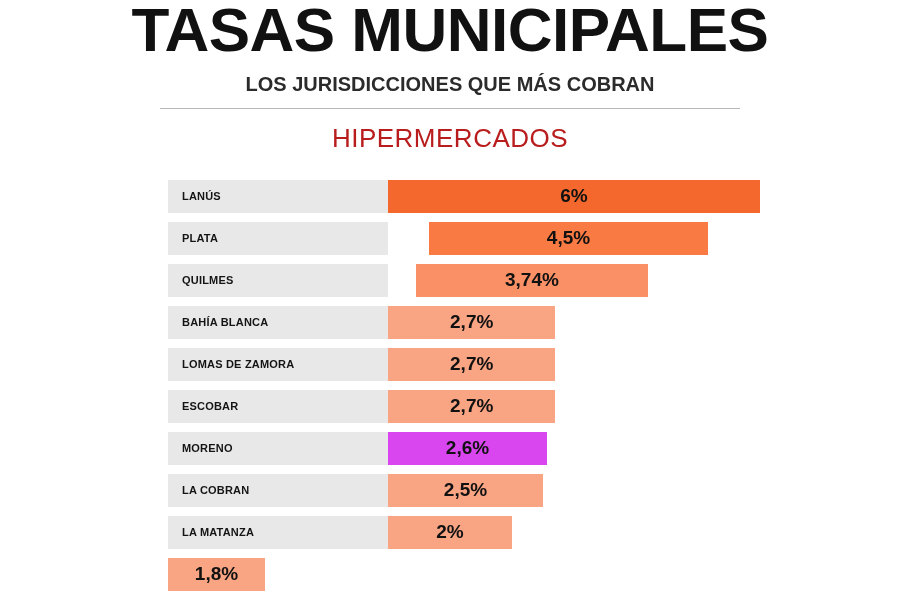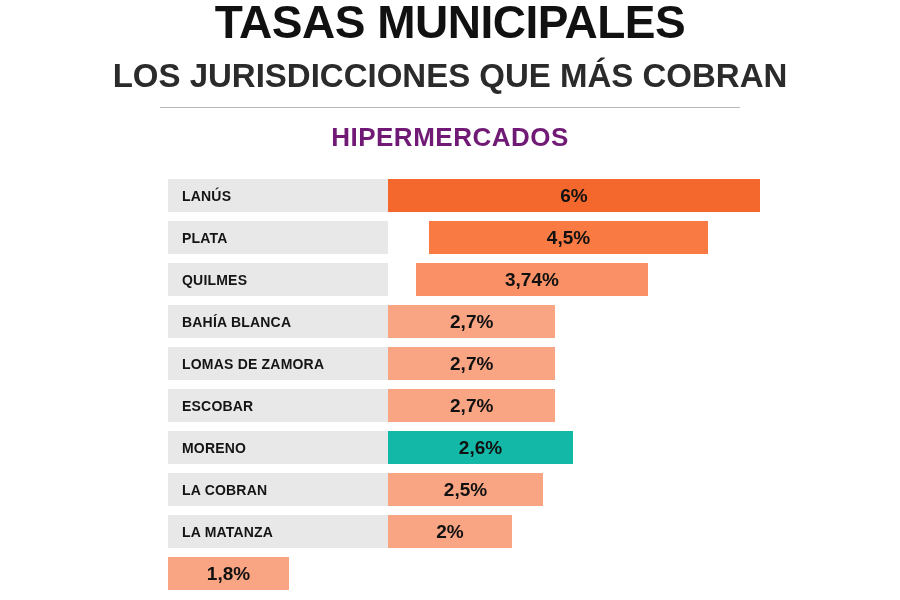--- a/index.html
+++ b/index.html
@@ -17,45 +17,45 @@
     position: relative;
     width: 900px;
     height: 600px;
     box-sizing: border-box;
   }
   .header {
     text-align: center;
     padding-top: 0px;
   }
   .title {
-    font-size: 46px;
+    font-size: 62px;
     font-weight: bold;
     letter-spacing: -0.5px;
     color: #111111;
     line-height: 0.98;
     margin: 0;
     padding-top: 0px;
   }
   .subtitle {
-    font-size: 33px;
+    font-size: 20px;
     font-weight: bold;
     color: #2b2b2b;
     margin: 12px 0 0 0;
     letter-spacing: 0px;
   }
   .rule {
     width: 580px;
     height: 1px;
     background: #b8b8b8;
     margin: 12px auto 0 auto;
   }
   .section-label {
     font-size: 26px;
-    font-weight: bold;
-    color: #701a75;
+    font-weight: normal;
+    color: #b91c1c;
     margin: 14px 0 4px 0;
     letter-spacing: 0.5px;
   }
   .chart {
     margin-top: 26px;
     padding-left: 168px;
     padding-right: 0px;
   }
   .row {
     display: flex;
@@ -66,21 +66,21 @@
   .cat-cell {
     width: 220px;
     flex: 0 0 220px;
     background: #e8e8e8;
     display: flex;
     align-items: center;
     padding-left: 14px;
     box-sizing: border-box;
   }
   .cat-label {
-    font-size: 14px;
+    font-size: 11px;
     font-weight: bold;
     color: #141414;
     letter-spacing: 0.2px;
     white-space: nowrap;
   }
   .bar-area {
     position: relative;
     flex: 1 1 auto;
     background: transparent;
   }
@@ -170,21 +170,21 @@
           <div class="bar" style="width: 167.4px; background: rgb(249, 165, 132);">
             <span class="bar-value">2,7%</span>
           </div>
         </div>
       </div>
       <div class="row">
         <div class="cat-cell">
           <span class="cat-label">MORENO</span>
         </div>
         <div class="bar-area">
-          <div class="bar" style="width: 185px; background: #14b8a6; text-align: center;">
+          <div class="bar" style="width: 159px; background: #d946ef; text-align: center;">
             <span class="bar-value">2,6%</span>
           </div>
         </div>
       </div>
       <div class="row">
         <div class="cat-cell">
           <span class="cat-label">LA COBRAN</span>
         </div>
         <div class="bar-area">
           <div class="bar" style="width: 155px; background: rgb(249, 165, 132);">
@@ -197,20 +197,20 @@
           <span class="cat-label">LA MATANZA</span>
         </div>
         <div class="bar-area">
           <div class="bar" style="width: 124px; background: rgb(249, 165, 132);">
             <span class="bar-value">2%</span>
           </div>
         </div>
       </div>
       <div class="row">
         <div class="bar-area">
-          <div class="bar" style="width: 121px; background: rgb(249, 165, 132);">
+          <div class="bar" style="width: 97px; background: rgb(249, 165, 132);">
             <span class="bar-value">1,8%</span>
           </div>
         </div>
       </div>
     </div>
 
 </div>
 
 </body></html>

